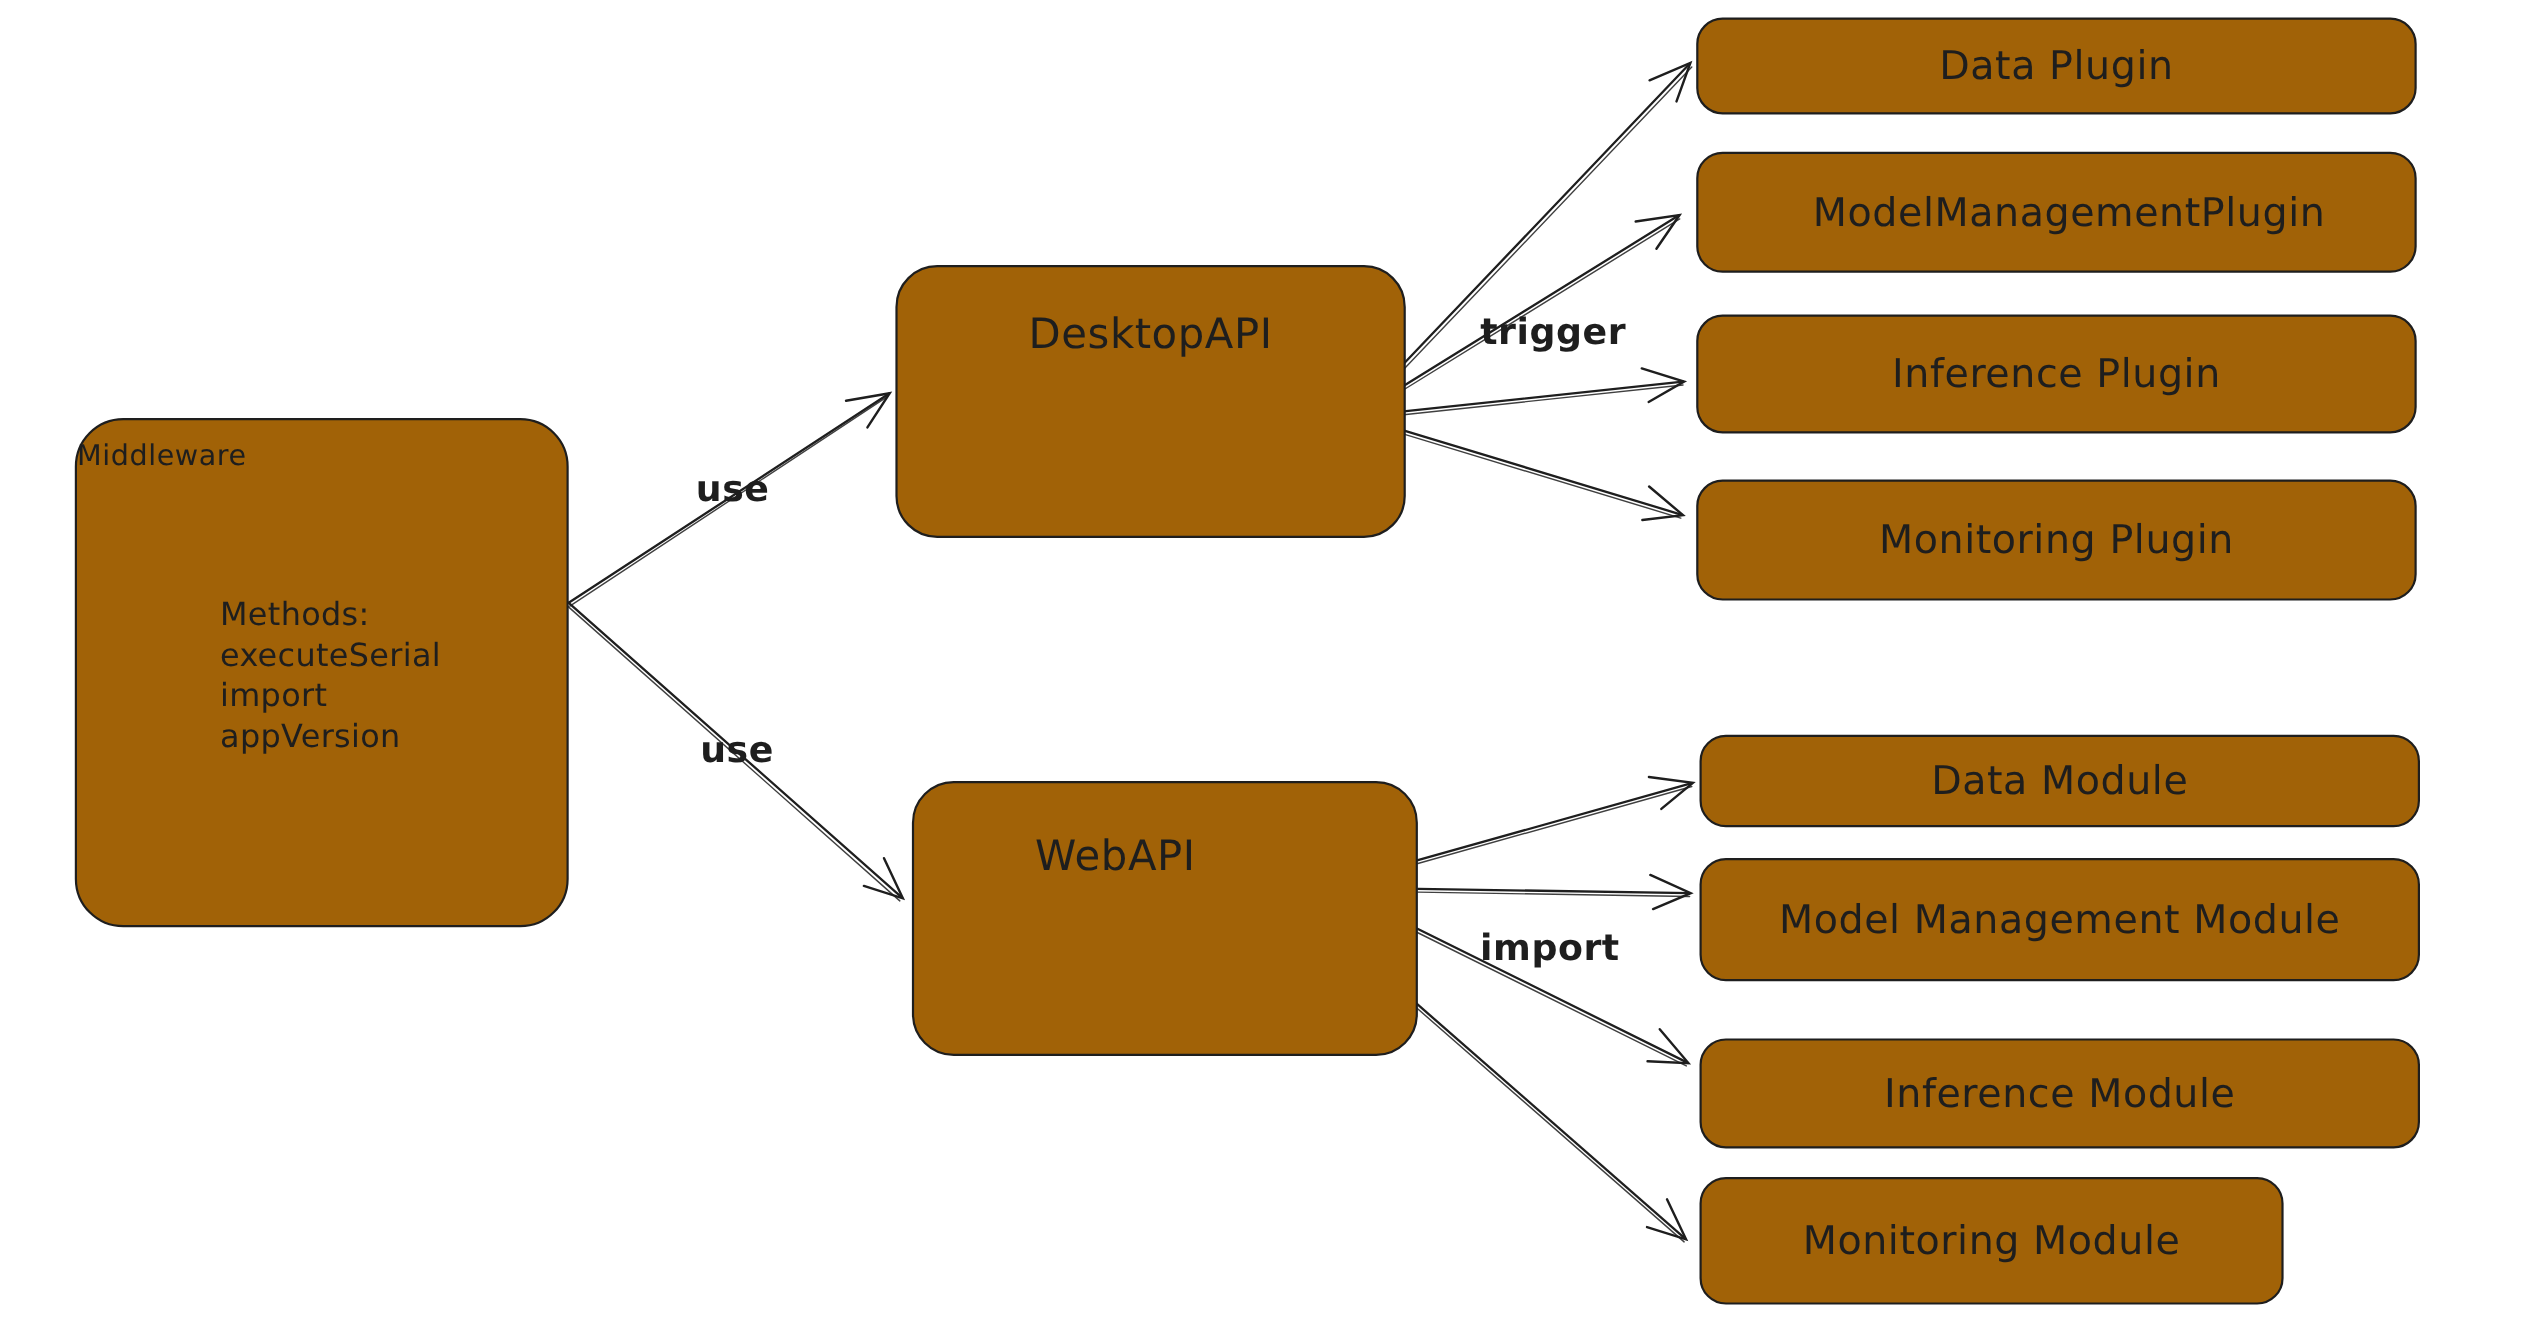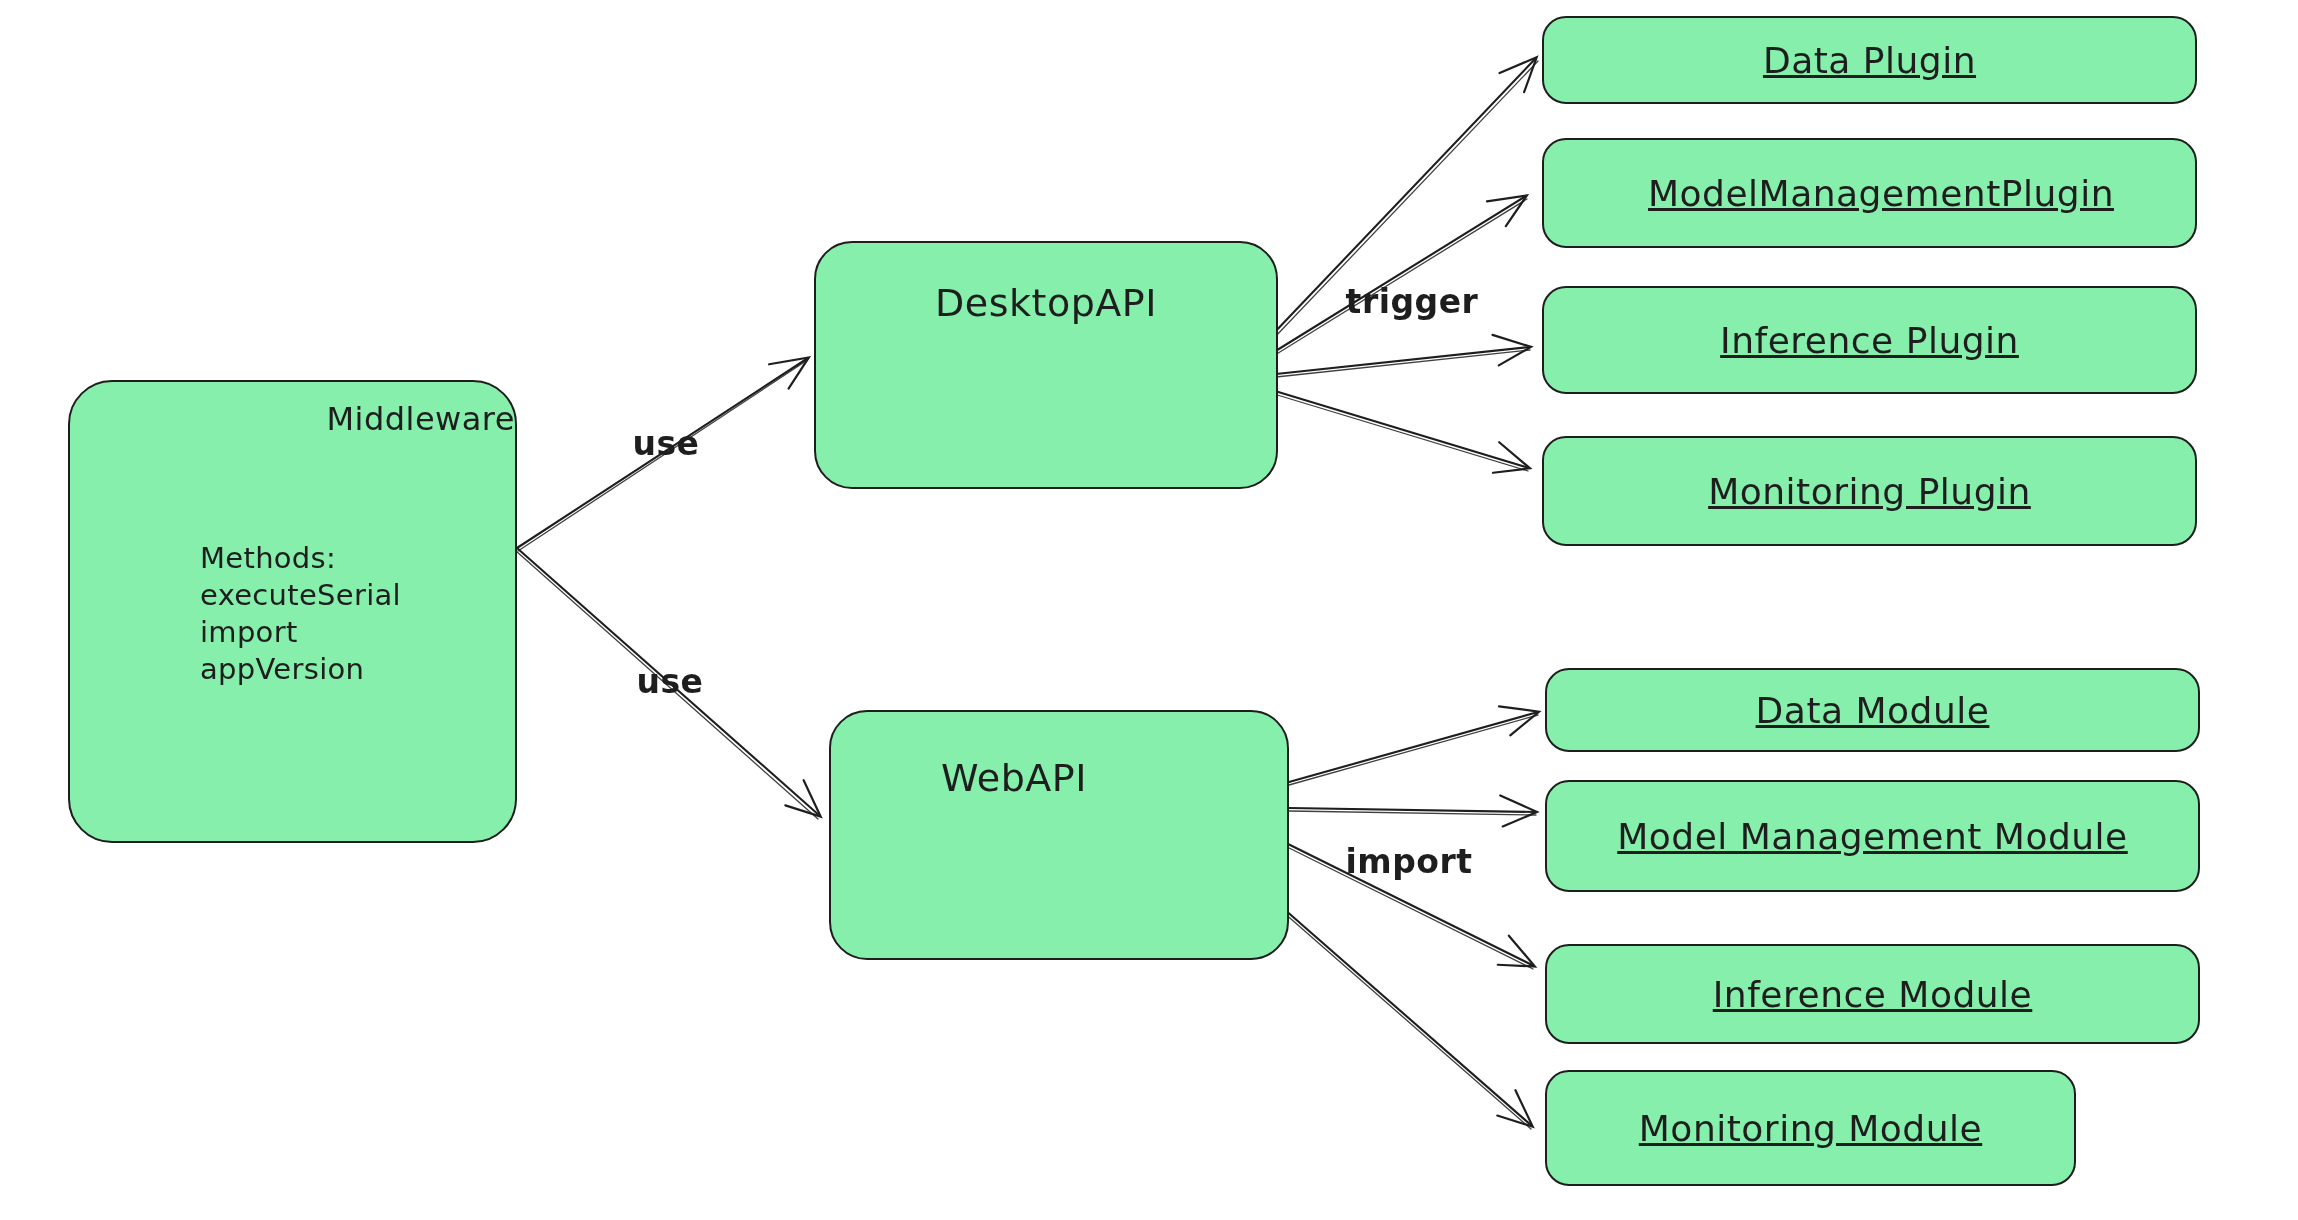--- a/index.html
+++ b/index.html
@@ -23,24 +23,23 @@
     stroke-width: 2.1;
     fill: none;
     stroke-linecap: round;
   }
   .edge.echo {
     stroke-width: 1.3;
     opacity: 0.85;
   }
   .node {
     position: absolute;
-    background: #86efac;
+    background: #a16207;
     border: 2.4px solid #1e1e1e;
     box-sizing: border-box;
-    text-decoration: underline;
   }
   .node.big { border-radius: 38px; }
   .node.item {
     border-radius: 24px;
     display: flex;
     align-items: center;
     justify-content: center;
     font-size: 36px;
     letter-spacing: 0.5px;
     white-space: nowrap;
@@ -49,22 +48,22 @@
     position: absolute;
     left: 0; right: 0;
     text-align: center;
     font-size: 38px;
     letter-spacing: 0.5px;
   }
   .mw-title {
     position: absolute;
     left: 0; right: 0;
     top: 18px;
-    text-align: right;
-    font-size: 32px;
+    text-align: left;
+    font-size: 26px;
     letter-spacing: 0.5px;
   }
   .mw-methods {
     position: absolute;
     left: 130px;
     top: 158px;
     font-size: 29px;
     line-height: 37px;
     letter-spacing: 0.3px;
   }

